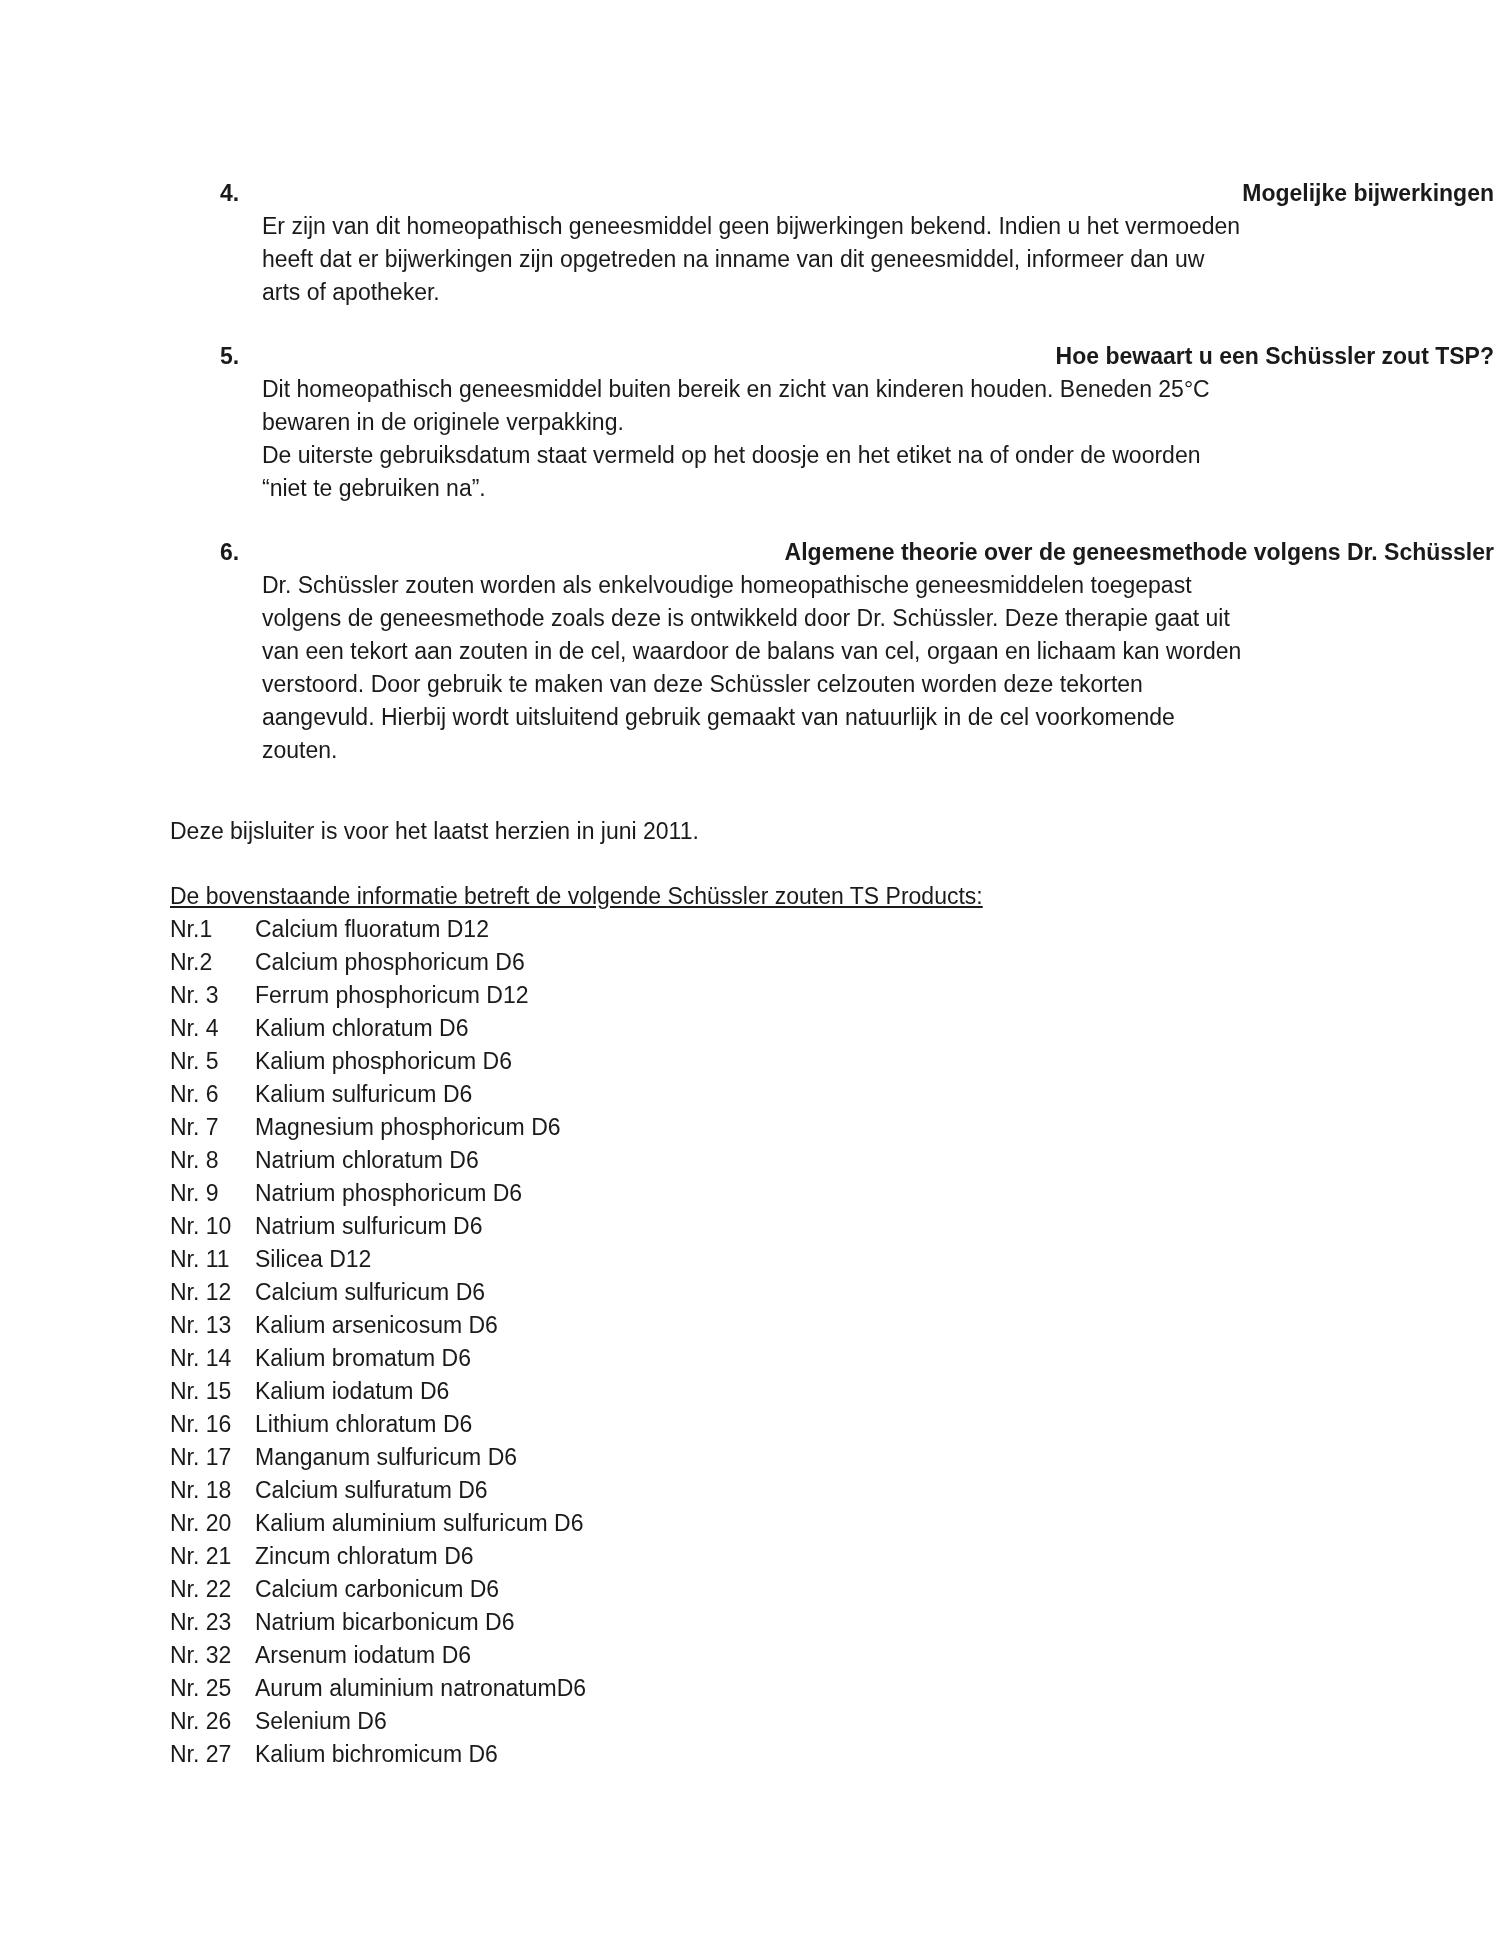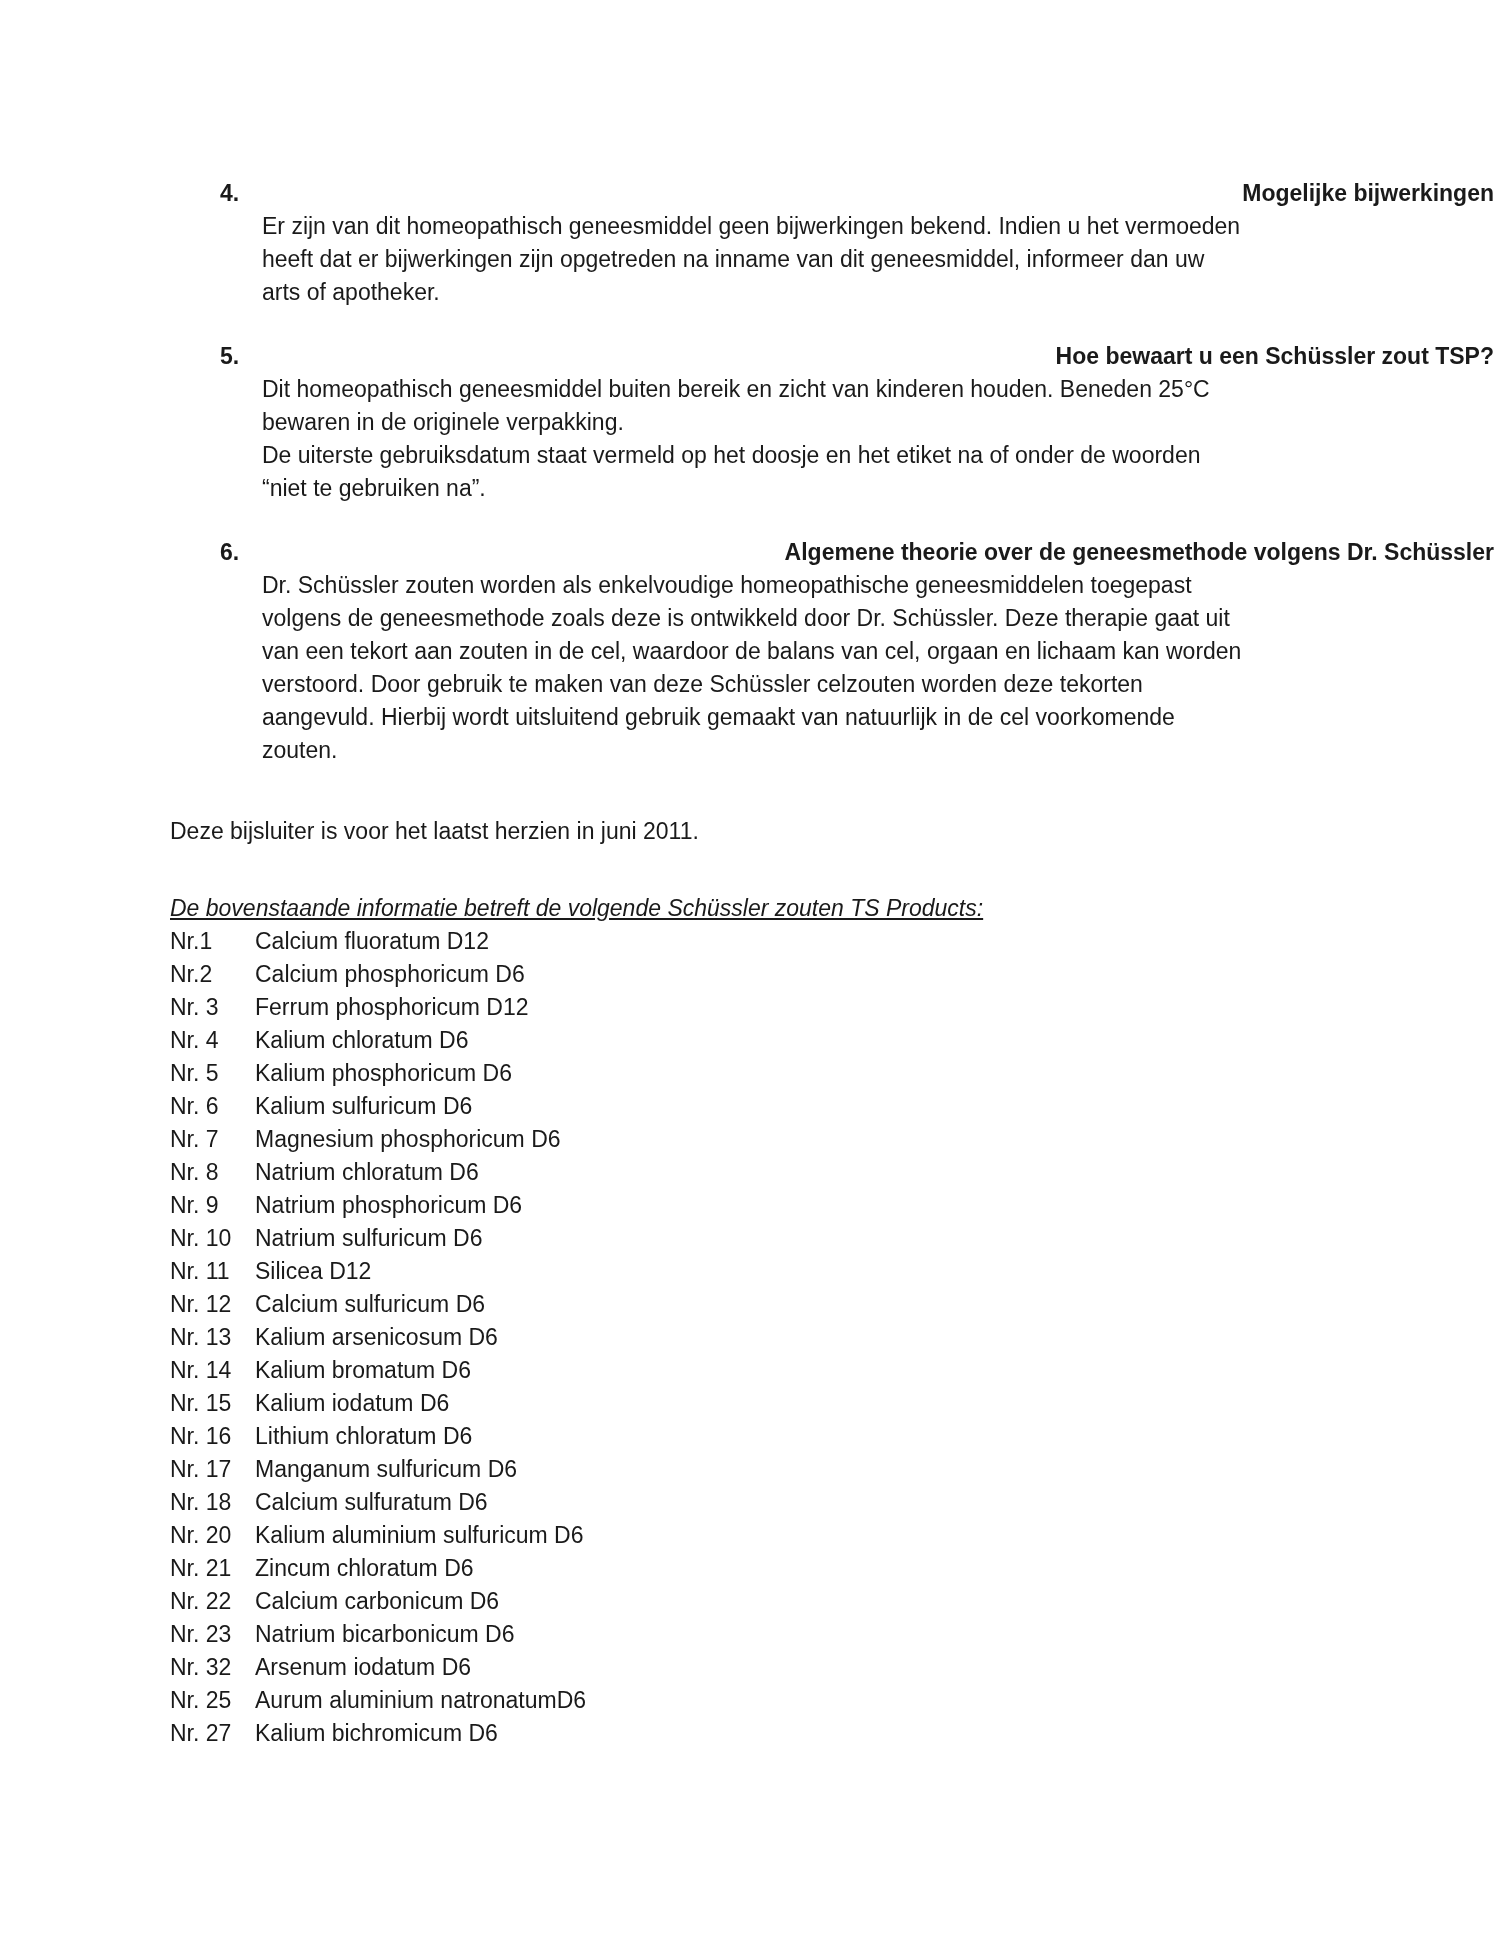--- a/index.html
+++ b/index.html
@@ -32,23 +32,22 @@
   .sec-body { flex: 1 1 auto; }
   .sec-title { font-weight: bold; text-align: right; }
   .sec-text { white-space: pre-line; }
   .flush {
     margin-left: 170px;
     margin-top: 0;
     margin-bottom: 0;
   }
   .revision { margin-top: 48px; }
   .list-intro {
-    margin-top: 44px;
+    margin-top: 32px;
     text-decoration: underline;
-    font-style: italic;
   }
   .salt-list { margin-left: 170px; }
   .salt-row { display: flex; }
   .salt-nr { flex: 0 0 85px; }
   .salt-name { flex: 1 1 auto; }
 </style>
 </head>
 <body>
 
 <div class="page">
@@ -207,20 +206,24 @@
       <div class="salt-row">
         <span class="salt-nr">Nr. 32</span>
         <span class="salt-name">Arsenum iodatum D6</span>
       </div>
 
       <div class="salt-row">
         <span class="salt-nr">Nr. 25</span>
         <span class="salt-name">Aurum aluminium natronatumD6</span>
       </div>
 
+      <div class="salt-row">
+        <span class="salt-nr">Nr. 26</span>
+        <span class="salt-name">Selenium D6</span>
+      </div>
 
       <div class="salt-row">
         <span class="salt-nr">Nr. 27</span>
         <span class="salt-name">Kalium bichromicum D6</span>
       </div>
     </div>
 
 </div>
 
 </body></html>

